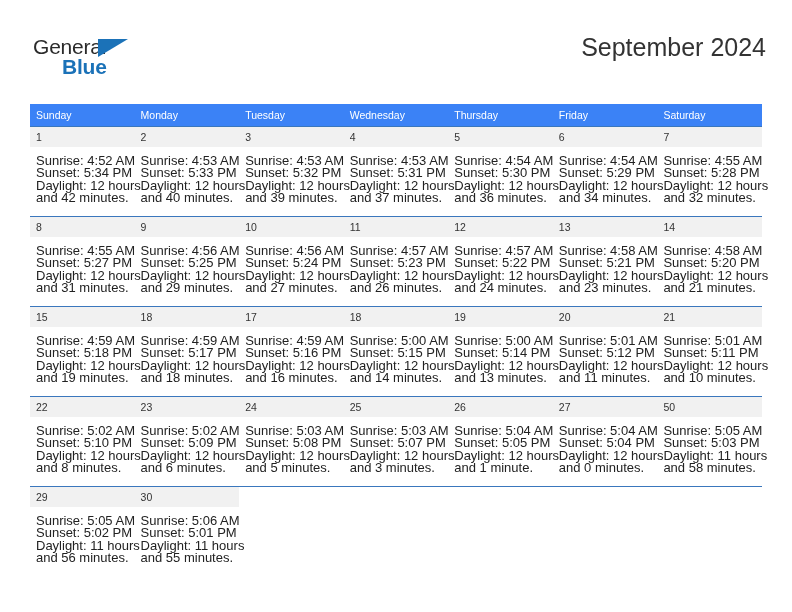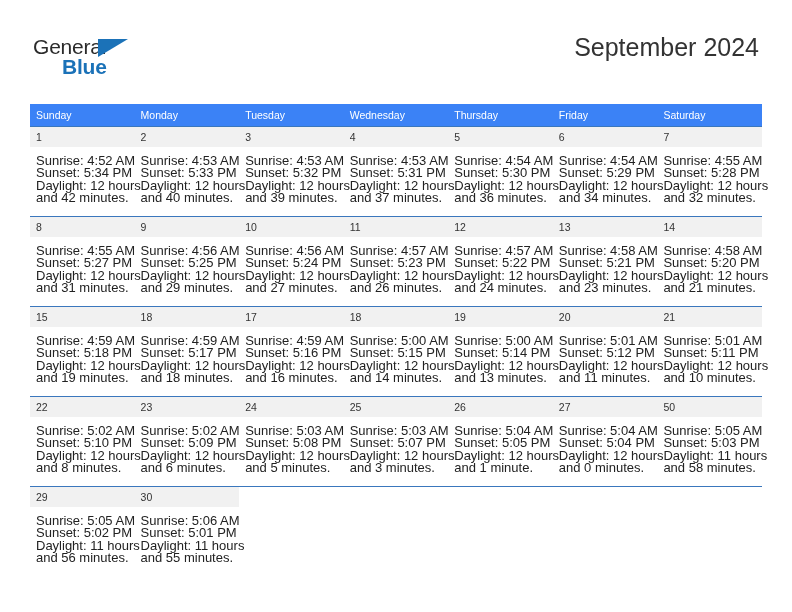--- a/index.html
+++ b/index.html
@@ -61,21 +61,21 @@
     top: 20px;
     font-size: 21px;
     color: #1b72b8;
     line-height: 22px;
     letter-spacing: -0.2px;
     font-weight: bold;
   }
 
   .title {
     position: absolute;
-    right: 33px;
+    right: 26px;
     top: 33px;
     font-size: 25px;
     color: #333333;
     text-align: right;
     white-space: nowrap;
     font-weight: normal;
     margin-left: 8px;
   }
   .subtitle {
     position: absolute;

